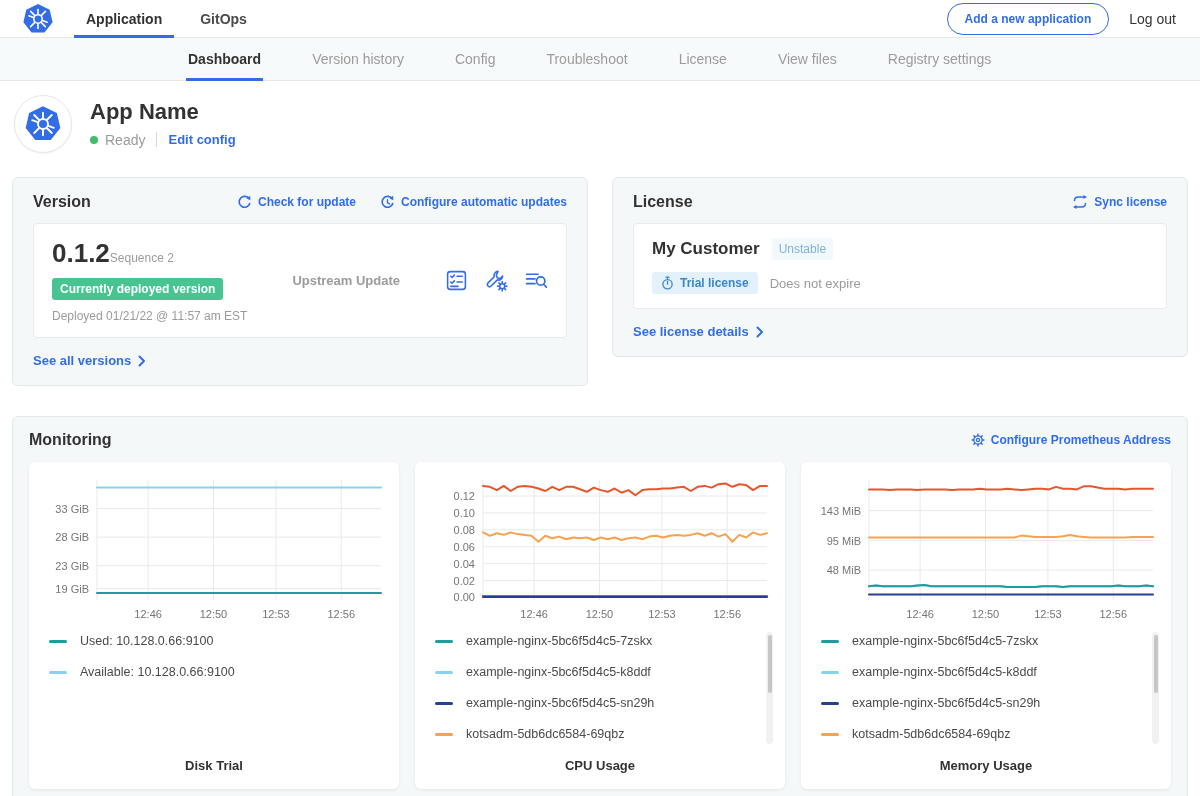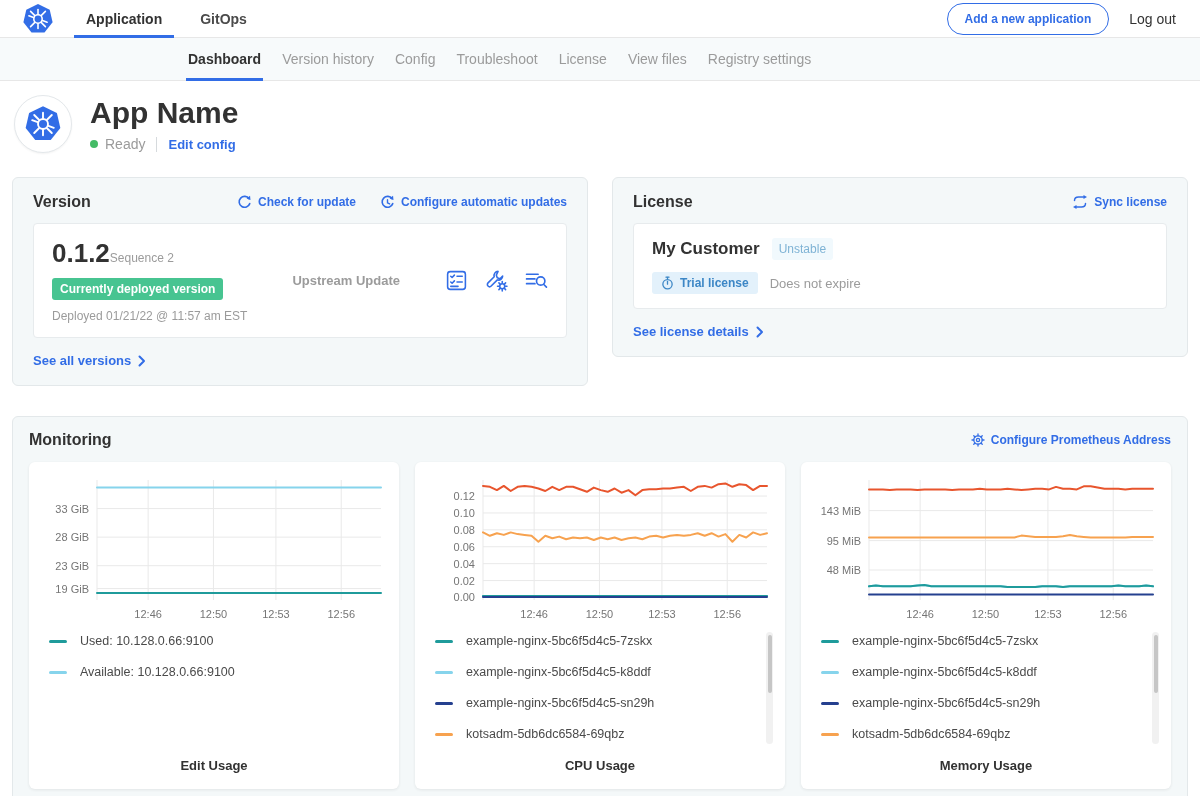--- a/index.html
+++ b/index.html
@@ -17,30 +17,30 @@
   .topnav-tabs{display:flex;margin-left:32px;gap:38px;}
   .topnav-tab{display:flex;align-items:center;font-size:14px;font-weight:700;color:var(--text-mid);position:relative;cursor:pointer;}
   .topnav-tab.active{color:var(--text-dark);}
   .topnav-tab.active::after{content:"";position:absolute;left:-12px;right:-12px;bottom:-1px;height:3px;background:var(--accent);}
   .topnav-right{margin-left:auto;display:flex;align-items:center;gap:20px;}
   .btn-outline{border:1px solid var(--accent);color:var(--accent);background:#fff;border-radius:17px;
     padding:8px 17px;font-size:12px;font-weight:700;font-family:inherit;cursor:pointer;}
   .logout{font-size:14px;color:var(--text-dark);cursor:pointer;}
 
   
-  .subnav{height:43px;background:#f7fafb;border-bottom:1px solid #e7e7e7;display:flex;align-items:stretch;padding-left:188px;gap:21px;}
+  .subnav{height:43px;background:#f7fafb;border-bottom:1px solid #e7e7e7;display:flex;align-items:stretch;padding-left:188px;gap:51px;}
   .subnav-item{display:flex;align-items:center;font-size:14px;color:var(--text-gray);position:relative;cursor:pointer;}
   .subnav-item.active{color:var(--text-dark);font-weight:700;}
   .subnav-item.active::after{content:"";position:absolute;left:-2px;right:-2px;bottom:-1px;height:3px;background:var(--accent);}
 
   
   .app-header{display:flex;align-items:center;padding:14px 24px 18px 14px;}
   .avatar{width:58px;height:58px;border-radius:50%;border:1px solid #e4e8eb;background:#fff;display:flex;align-items:center;justify-content:center;box-shadow:0 1px 2px rgba(0,0,0,.05);}
   .app-title-block{margin-left:18px;}
-  .app-name{font-size:30px;font-weight:700;margin:0;line-height:1.1;}
+  .app-name{font-size:22px;font-weight:700;margin:0;line-height:1.1;}
   .status-row{display:flex;align-items:center;margin-top:7px;}
   .ready-dot{width:8px;height:8px;border-radius:50%;background:var(--ready-green);margin-right:7px;}
   .status-text{font-size:14px;color:var(--text-gray);}
   .vdivider{width:1px;height:15px;background:#d6dadd;margin:0 11px;}
   .link{color:var(--accent);font-weight:700;cursor:pointer;}
   .edit-config{font-size:13px;}
 
   
   .cards-row{display:flex;gap:24px;padding:6px 12px 0;align-items:flex-start;}
   .card{flex:1;background:var(--card-bg);border:1px solid var(--card-border);border-radius:6px;padding:15px 20px 16px;}
@@ -313,21 +313,21 @@
       <div class="legend">
           <div class="legend-item">
             <span class="legend-swatch" style="background: rgb(31, 155, 155);"></span>
             <span>Used: 10.128.0.66:9100</span>
           </div>
           <div class="legend-item">
             <span class="legend-swatch" style="background: rgb(134, 212, 236);"></span>
             <span>Available: 10.128.0.66:9100</span>
           </div>
         </div>
-      <div class="chart-title">Edit Usage</div>
+      <div class="chart-title">Disk Trial</div>
     </div>
     <div class="chart-card">
       <svg class="plot" viewBox="0 0 346 152">
           <line x1="56" y1="6" x2="56" y2="126" stroke="#e9e9e9" stroke-width="1"></line>
           <line x1="107.12" y1="6" x2="107.12" y2="126" stroke="#e9e9e9" stroke-width="1"></line>
           <line x1="172.44" y1="6" x2="172.44" y2="126" stroke="#e9e9e9" stroke-width="1"></line>
           <line x1="234.92" y1="6" x2="234.92" y2="126" stroke="#e9e9e9" stroke-width="1"></line>
           <line x1="300.24" y1="6" x2="300.24" y2="126" stroke="#e9e9e9" stroke-width="1"></line>
           <line x1="56" y1="22.056338028169026" x2="340" y2="22.056338028169026" stroke="#e9e9e9" stroke-width="1"></line>
           <text x="48" y="26.056338028169026" text-anchor="end" fill="#757575" font-size="11" font-family="&quot;Liberation Sans&quot;,&quot;DejaVu Sans&quot;,sans-serif">0.12</text>

